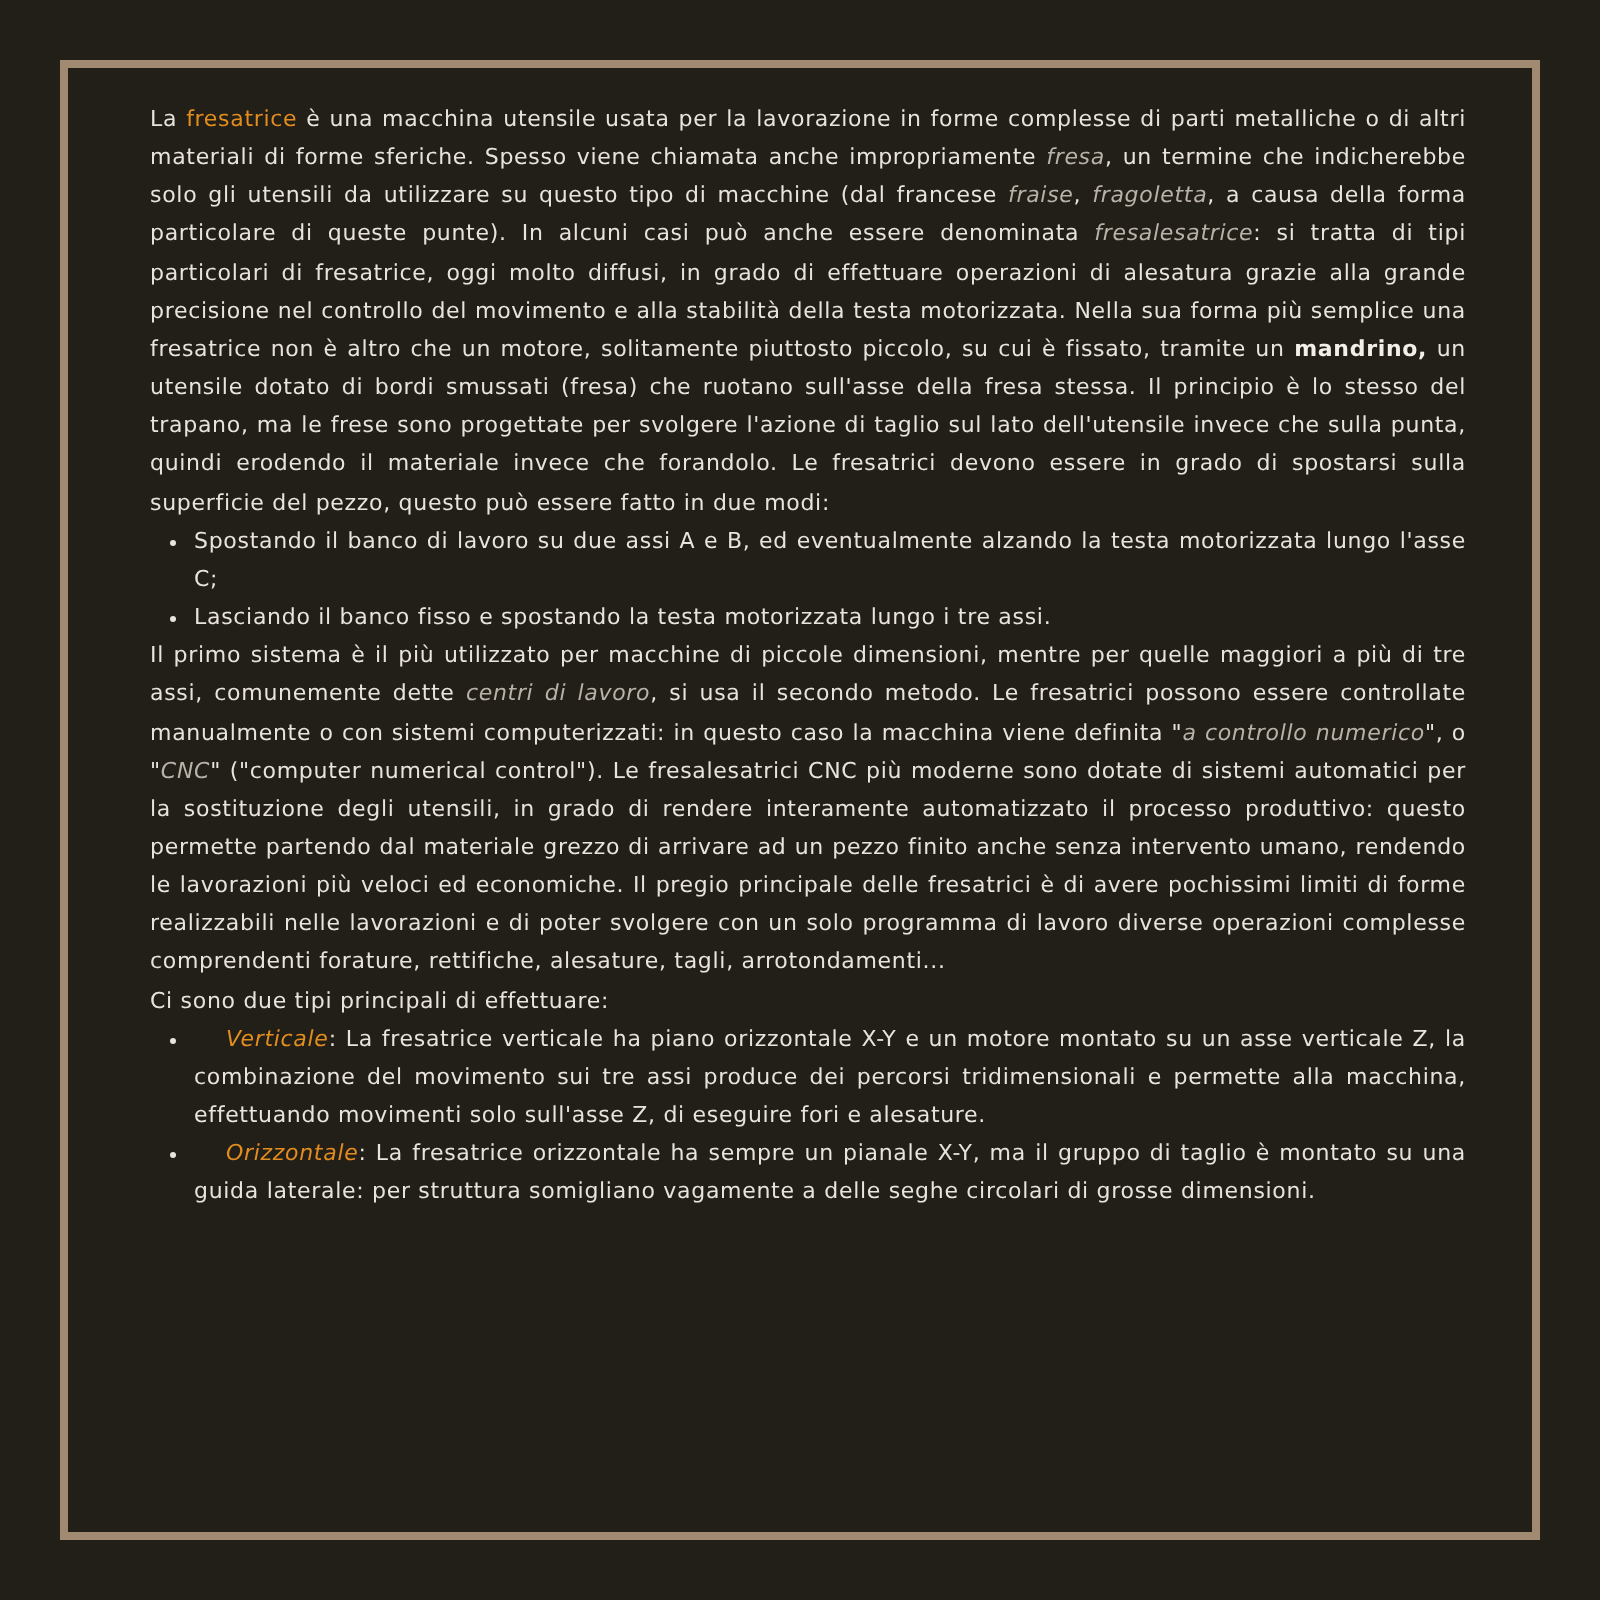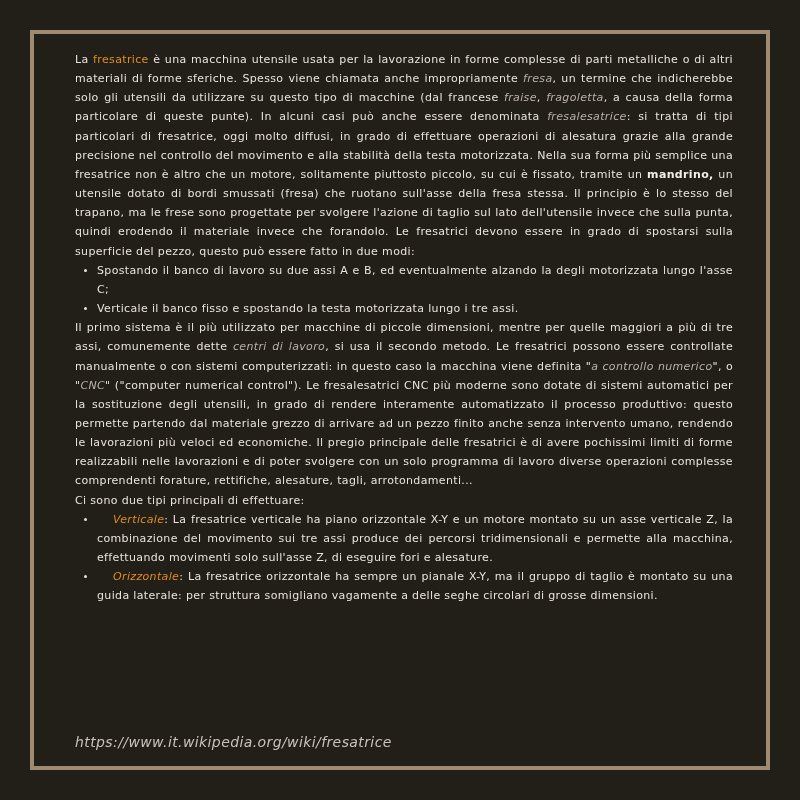--- a/index.html
+++ b/index.html
@@ -45,28 +45,27 @@
   }
 </style>
 </head>
 <body>
 
 <div class="frame">
   <div class="content">
     <p><span>La </span><span class="hl">fresatrice</span><span> è una macchina utensile usata per la lavorazione in forme complesse di parti metalliche o di altri materiali di forme sferiche. Spesso viene chiamata anche impropriamente </span><span class="it">fresa</span><span>, un termine che indicherebbe solo gli utensili da utilizzare su questo tipo di macchine (dal francese </span><span class="it">fraise</span><span>, </span><span class="it">fragoletta</span><span>, a causa della forma particolare di queste punte). In alcuni casi può anche essere denominata </span><span class="it">fresalesatrice</span><span>: si tratta di tipi particolari di fresatrice, oggi molto diffusi, in grado di effettuare operazioni di alesatura grazie alla grande precisione nel controllo del movimento e alla stabilità della testa motorizzata. Nella sua forma più semplice una fresatrice non è altro che un motore, solitamente piuttosto piccolo, su cui è fissato, tramite un </span><span class="bold">mandrino,</span><span> un utensile dotato di bordi smussati (fresa) che ruotano sull'asse della fresa stessa. Il principio è lo stesso del trapano, ma le frese sono progettate per svolgere l'azione di taglio sul lato dell'utensile invece che sulla punta, quindi erodendo il materiale invece che forandolo. Le fresatrici devono essere in grado di spostarsi sulla superficie del pezzo, questo può essere fatto in due modi:</span></p>
 
     <ul>
-      <li>Spostando il banco di lavoro su due assi A e B, ed eventualmente alzando la degli motorizzata lungo l'asse C;</li>
-      <li>Verticale il banco fisso e spostando la testa motorizzata lungo i tre assi.</li>
+      <li>Spostando il banco di lavoro su due assi A e B, ed eventualmente alzando la testa motorizzata lungo l'asse C;</li>
+      <li>Lasciando il banco fisso e spostando la testa motorizzata lungo i tre assi.</li>
     </ul>
 
     <p><span>Il primo sistema è il più utilizzato per macchine di piccole dimensioni, mentre per quelle maggiori a più di tre assi, comunemente dette </span><span class="it">centri di lavoro</span><span>, si usa il secondo metodo. Le fresatrici possono essere controllate manualmente o con sistemi computerizzati: in questo caso la macchina viene definita "</span><span class="it">a controllo numerico</span><span>", o "</span><span class="it">CNC</span><span>" ("computer numerical control"). Le fresalesatrici CNC più moderne sono dotate di sistemi automatici per la sostituzione degli utensili, in grado di rendere interamente automatizzato il processo produttivo: questo permette partendo dal materiale grezzo di arrivare ad un pezzo finito anche senza intervento umano, rendendo le lavorazioni più veloci ed economiche. Il pregio principale delle fresatrici è di avere pochissimi limiti di forme realizzabili nelle lavorazioni e di poter svolgere con un solo programma di lavoro diverse operazioni complesse comprendenti forature, rettifiche, alesature, tagli, arrotondamenti...</span></p>
 
     <p>Ci sono due tipi principali di effettuare:</p>
 
     <ul>
       <li><span class="it-hl">Verticale</span><span>: La fresatrice verticale ha piano orizzontale X-Y e un motore montato su un asse verticale Z, la combinazione del movimento sui tre assi produce dei percorsi tridimensionali e permette alla macchina, effettuando movimenti solo sull'asse Z, di eseguire fori e alesature.</span></li>
       <li><span class="it-hl">Orizzontale</span><span>: La fresatrice orizzontale ha sempre un pianale X-Y, ma il gruppo di taglio è montato su una guida laterale: per struttura somigliano vagamente a delle seghe circolari di grosse dimensioni.</span></li>
     </ul>
   </div>
 
-  <div class="source">https://www.it.wikipedia.org/wiki/fresatrice</div>
 </div>
 
 </body></html>

